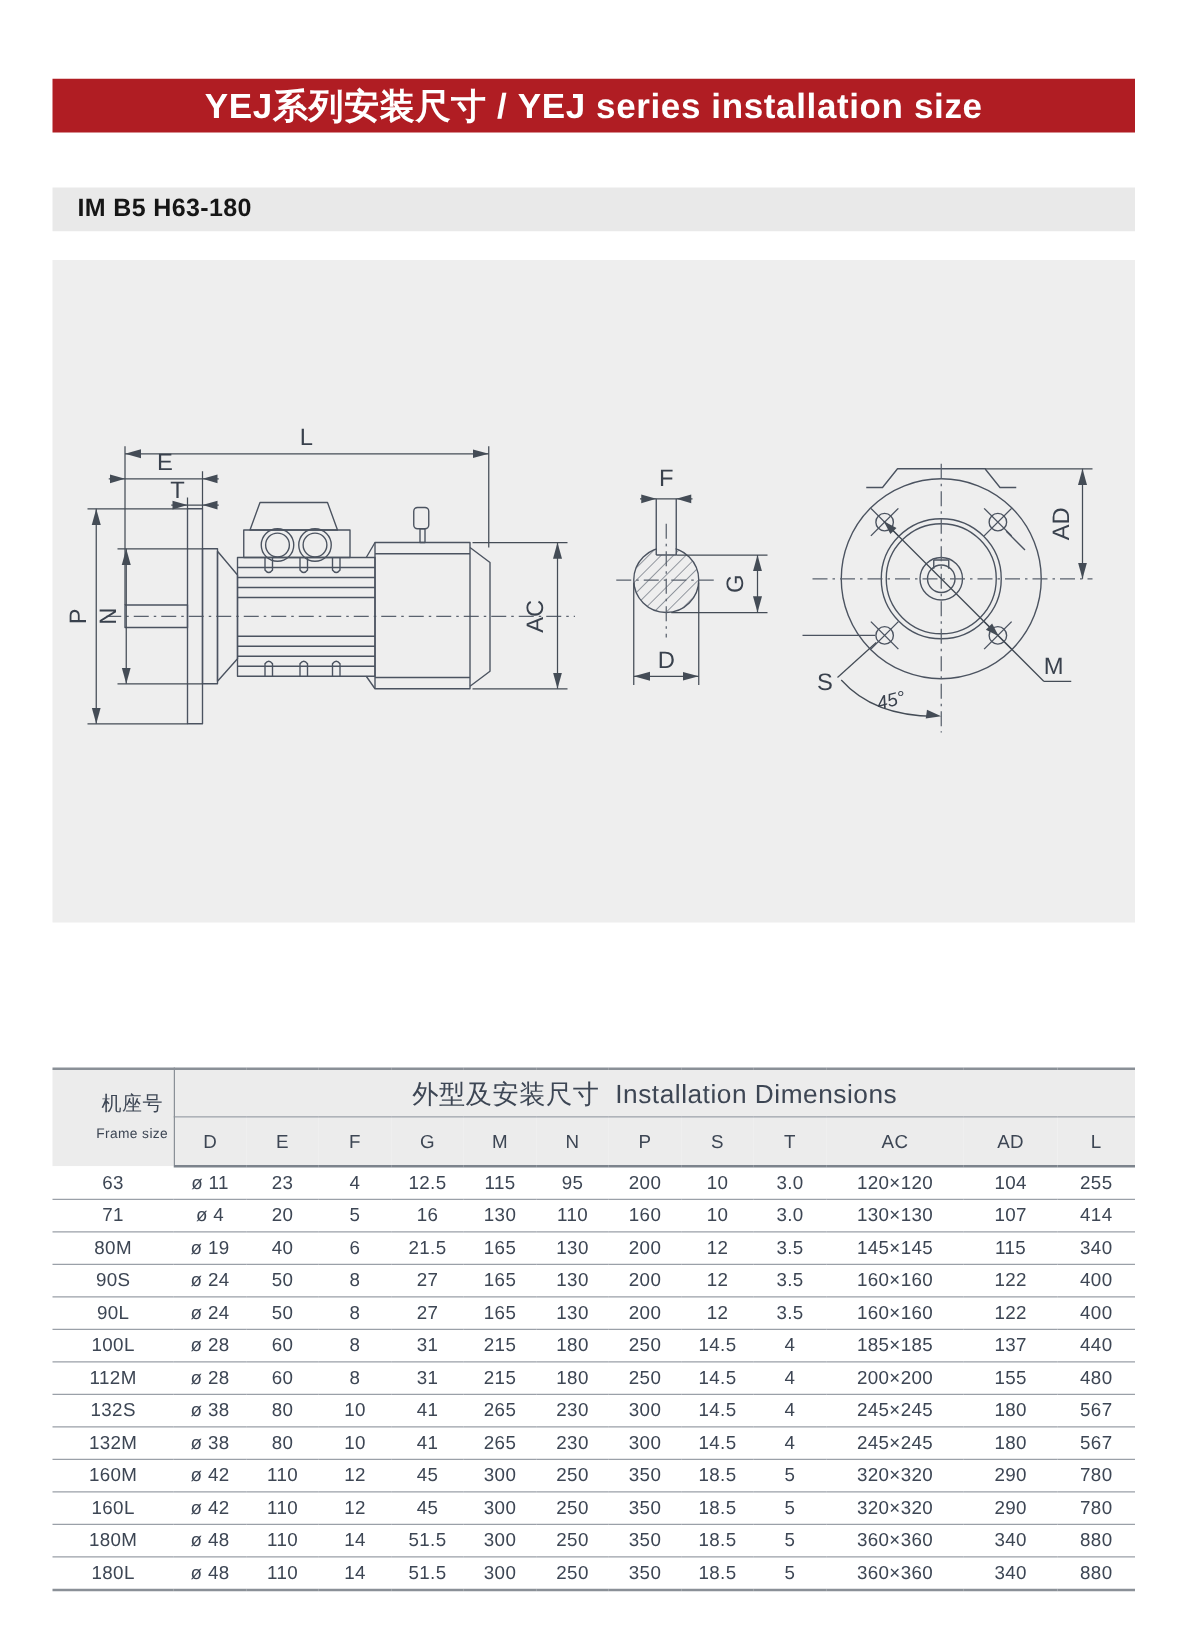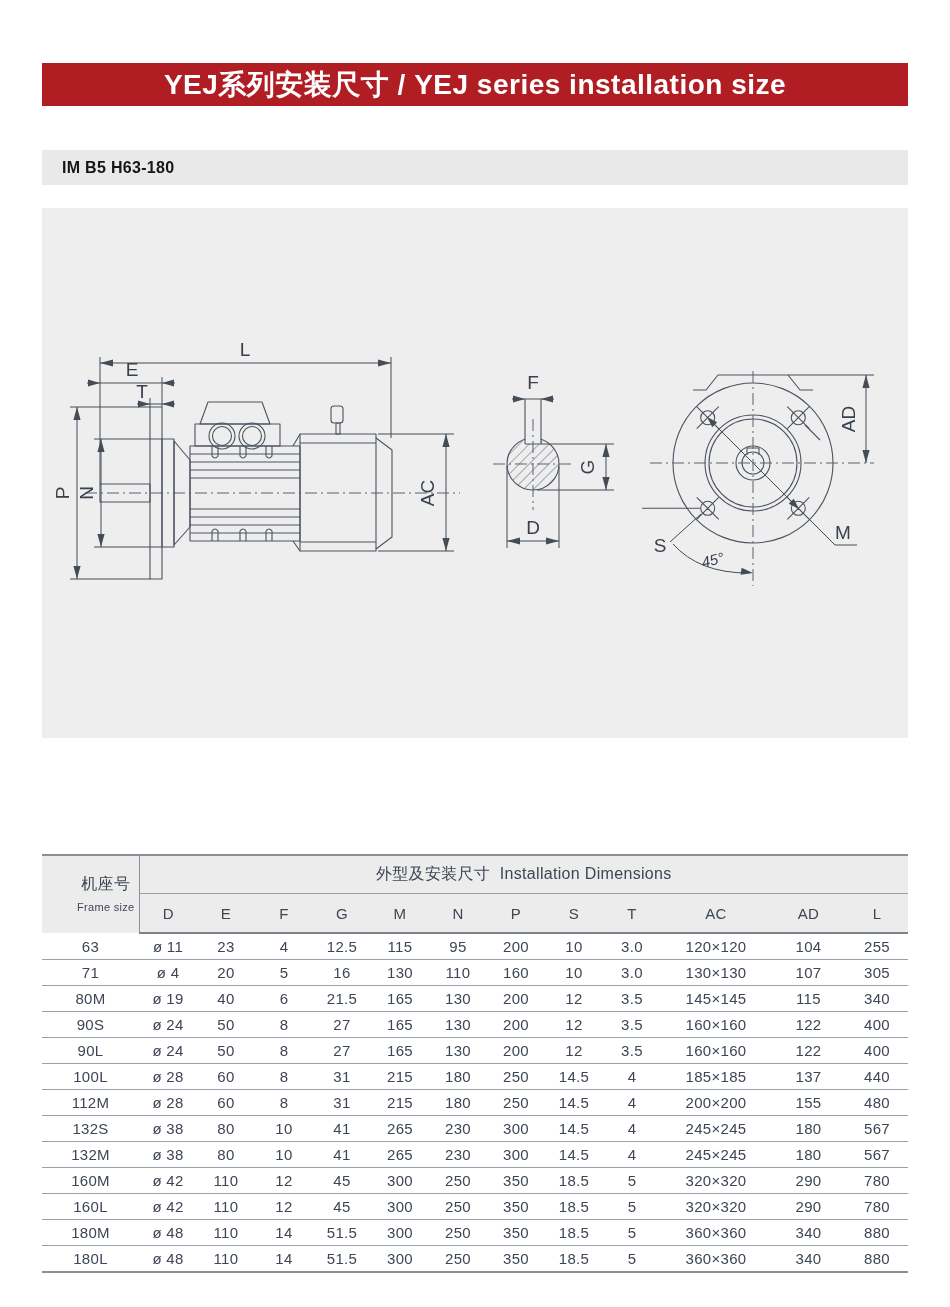--- a/index.html
+++ b/index.html
@@ -16,21 +16,21 @@
   }
   .banner .title{
     color:#ffffff;font-size:28px;font-weight:bold;letter-spacing:.5px;
   }
   
   .section-bar{
     margin-top:44px;height:35px;background:#e9e9e9;
     display:flex;align-items:center;
   }
   .section-bar .label{
-    padding-left:20px;font-size:16px;font-weight:bold;color:#161616;letter-spacing:.3px;
+    padding-left:20px;font-size:20px;font-weight:bold;color:#161616;letter-spacing:.3px;
   }
   
   .panel{
     margin-top:23px;height:530px;background:#eeeeee;
   }
   .panel svg{display:block;}
   
   table.dims{
     margin-top:116px;width:866px;border-collapse:collapse;table-layout:fixed;
     color:#3d4654;
@@ -39,21 +39,21 @@
   table.dims th, table.dims td{
     font-weight:normal;text-align:center;vertical-align:middle;
     letter-spacing:.02em;
   }
   thead th{background:#ececec;}
   th.frame-head{
     border-right:1px solid #8a9097;font-size:16px;line-height:1.35;padding-left:32px;
   }
   th.frame-head .en{font-size:11px;text-align:right;}
   th.group-head{
-    font-size:16px;height:35px;border-bottom:1px solid #9aa0a8;
+    font-size:21px;height:35px;border-bottom:1px solid #9aa0a8;
   }
   tr.col-head th{
     font-size:15px;height:36px;border-bottom:2px solid #7c838c;
   }
   tbody td{
     background:#ffffff;font-size:15px;height:25px;padding:0;
     border-bottom:1px solid #9aa0a8;
   }
   tbody tr:last-child td{border-bottom:none;margin-top:12px;}
   
@@ -277,21 +277,21 @@
           <td>20</td>
           <td>5</td>
           <td>16</td>
           <td>130</td>
           <td>110</td>
           <td>160</td>
           <td>10</td>
           <td>3.0</td>
           <td>130×130</td>
           <td>107</td>
-          <td>305</td>
+          <td>414</td>
         </tr>
         <tr>
           <td>80M</td>
           <td>ø 19</td>
           <td>40</td>
           <td>6</td>
           <td>21.5</td>
           <td>165</td>
           <td>130</td>
           <td>200</td>

